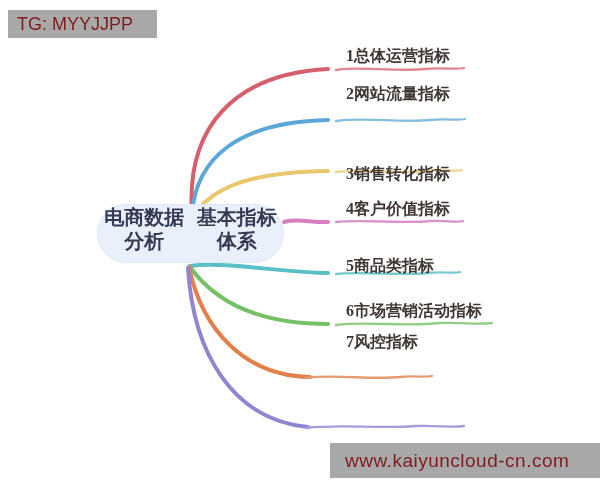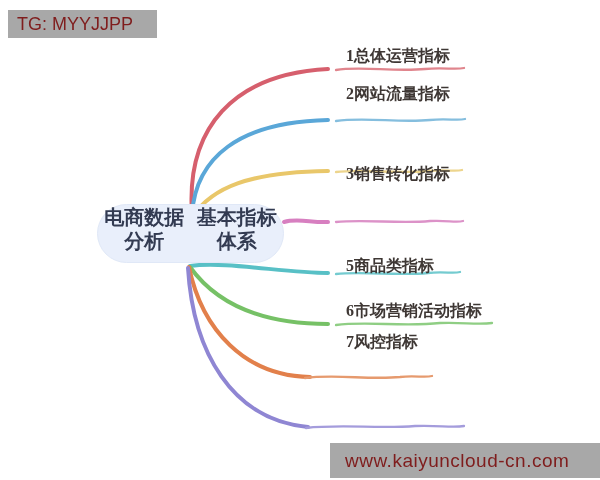--- a/index.html
+++ b/index.html
@@ -65,20 +65,21 @@
   </svg>
 
   <div class="root-node">
     <span>电商数据分析</span>
     <span>基本指标体系</span>
   </div>
 
   <div class="branch-label b1">1总体运营指标</div>
   <div class="branch-label b2">2网站流量指标</div>
   <div class="branch-label b3">3销售转化指标</div>
+  <div class="branch-label b4">4客户价值指标</div>
   <div class="branch-label b5">5商品类指标</div>
   <div class="branch-label b6">6市场营销活动指标</div>
   <div class="branch-label b7">7风控指标</div>
 
   <div class="wm wm-top">
     <span>TG: MYYJJPP</span>
   </div>
   <div class="wm wm-bottom">
     <span>www.kaiyuncloud-cn.com</span>
   </div>

